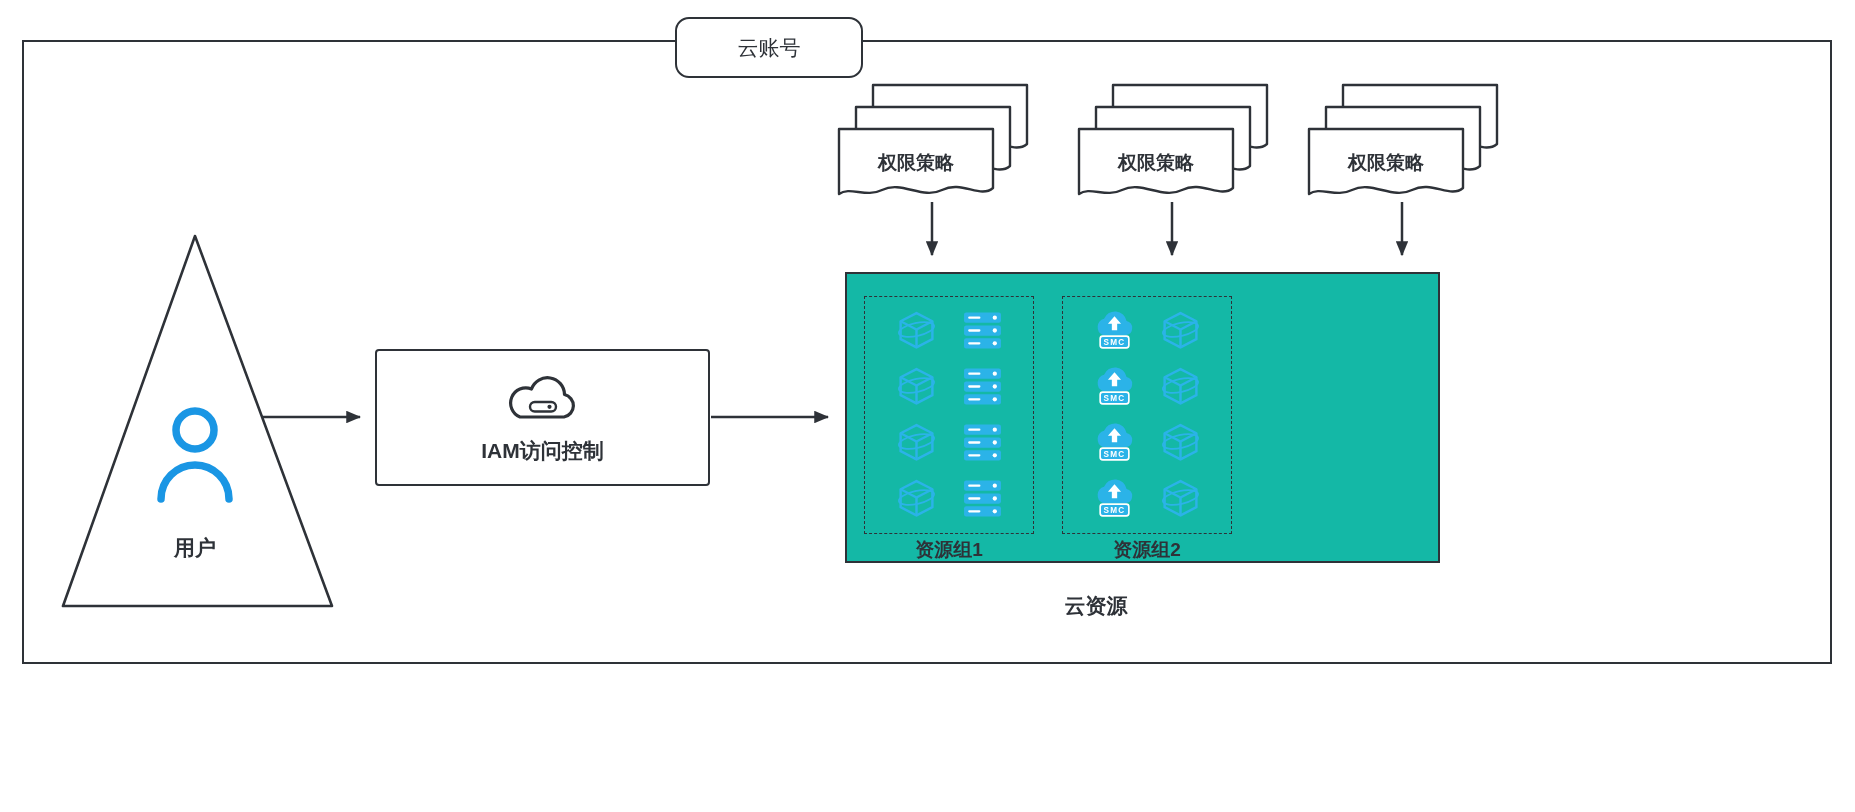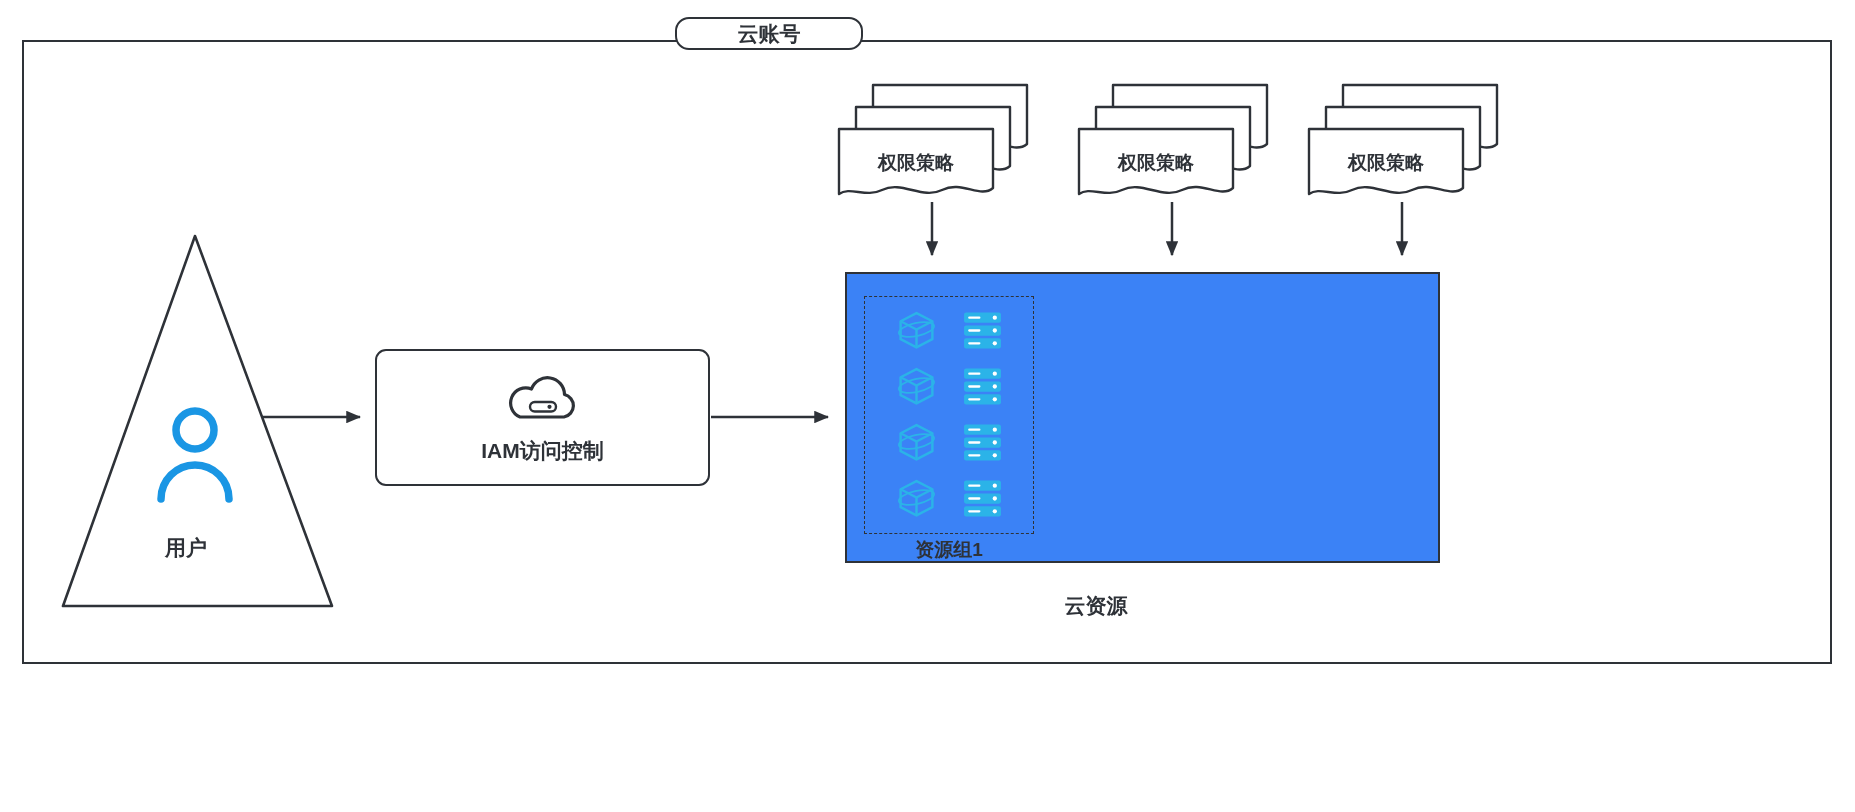--- a/index.html
+++ b/index.html
@@ -10,35 +10,35 @@
   html,body{margin:0;padding:0;background:#fff;}
   .canvas{
     position:relative;width:1855px;height:812px;background:#fff;overflow:hidden;
     font-family:"Liberation Sans","DejaVu Sans",sans-serif;color:var(--line);
   }
   .outer-box{
     position:absolute;left:22px;top:40px;width:1810px;height:624px;
     border:2.5px solid var(--line);background:#fff;box-sizing:border-box;
   }
   .account-pill{
-    position:absolute;left:675px;top:17px;width:188px;height:33px;
+    position:absolute;left:675px;top:17px;width:188px;height:61px;
     border:2.5px solid var(--line);border-radius:14px;background:#fff;box-sizing:border-box;
     display:flex;align-items:center;justify-content:center;
-    font-size:21px;font-weight:bold;z-index:5;
+    font-size:21px;font-weight:normal;z-index:5;
   }
   .abs{position:absolute;}
   .label{font-weight:bold;font-size:21px;text-align:center;color:var(--line);}
   .iam-box{
     position:absolute;left:375px;top:349px;width:335px;height:137px;
-    border:2.5px solid var(--line);border-radius:11px;background:#fff;box-sizing:border-box;
+    border:2.5px solid var(--line);border-radius:4px;background:#fff;box-sizing:border-box;
     display:flex;flex-direction:column;align-items:center;justify-content:center;gap:10px;
   }
   .resources-box{
     position:absolute;left:845px;top:272px;width:595px;height:291px;
-    border:2.5px solid var(--line);background:#3b82f6;box-sizing:border-box;
+    border:2.5px solid var(--line);background:#14b8a6;box-sizing:border-box;
   }
   .group{position:absolute;top:22px;width:170px;}
   .group-box{
     width:170px;height:238px;border:1.6px dashed var(--line);box-sizing:border-box;
     display:flex;align-items:flex-start;justify-content:center;
   }
   .icon-grid{
     display:grid;grid-template-columns:41px 41px;grid-column-gap:25px;grid-row-gap:15px;
     margin-top:13px;
   }
@@ -94,21 +94,21 @@
 
   <svg class="abs" style="left:55px;top:228px" width="285" height="384" viewBox="0 0 285 384">
     <polygon points="140,8 8,378 277,378" fill="#fff" stroke="var(--line)" stroke-width="2.6" stroke-linejoin="round"></polygon>
   </svg>
   <svg class="abs" style="left:153px;top:400px" width="84" height="108" viewBox="0 0 84 108">
     <g fill="none" stroke="var(--user_blue,#1a96e4)" stroke-width="7.5" stroke-linecap="round">
       <circle cx="42" cy="30" r="19"></circle>
       <path d="M8 99 A34 34 0 0 1 76 99"></path>
     </g>
   </svg>
-  <div class="abs label" style="left:106px;top:534px;width:160px">用户</div>
+  <div class="abs label" style="left:115px;top:534px;width:160px">用户</div>
 
   <div class="iam-box">
     <svg width="82" height="56" viewBox="0 0 82 56">
       <path d="M18 46 L62 46 A11.5 11.5 0 0 0 62.5 23.5 A17 17 0 0 0 29.5 18 A13 13 0 0 0 18 46 Z" fill="#fff" stroke="var(--line)" stroke-width="3.2" stroke-linejoin="round"></path>
       <rect x="28" y="31" width="26" height="9.5" rx="4.75" fill="#fff" stroke="var(--line)" stroke-width="2.4"></rect>
       <circle cx="47.5" cy="35.8" r="2.1" fill="var(--line)"></circle>
     </svg>
     <div class="label">IAM访问控制</div>
   </div>
 
@@ -176,20 +176,51 @@
               <use href="#icon-compute"></use>
             </svg>
           <svg class="ricon">
               <use href="#icon-server"></use>
             </svg>
         </div>
       </div>
       <div class="group-label">资源组1</div>
     </div>
 
+    <div class="group" style="left:215px">
+      <div class="group-box">
+        <div class="icon-grid">
+          <svg class="ricon">
+              <use href="#icon-smc"></use>
+            </svg>
+          <svg class="ricon">
+              <use href="#icon-compute"></use>
+            </svg>
+          <svg class="ricon">
+              <use href="#icon-smc"></use>
+            </svg>
+          <svg class="ricon">
+              <use href="#icon-compute"></use>
+            </svg>
+          <svg class="ricon">
+              <use href="#icon-smc"></use>
+            </svg>
+          <svg class="ricon">
+              <use href="#icon-compute"></use>
+            </svg>
+          <svg class="ricon">
+              <use href="#icon-smc"></use>
+            </svg>
+          <svg class="ricon">
+              <use href="#icon-compute"></use>
+            </svg>
+        </div>
+      </div>
+      <div class="group-label">资源组2</div>
+    </div>
 
 
   </div>
   <div class="abs label" style="left:996px;top:592px;width:200px">云资源</div>
 
   <svg class="arrows">
     <defs>
       <marker id="ah" markerWidth="6" markerHeight="5" refX="5.5" refY="2.5" orient="auto">
         <path d="M0 0 L6 2.5 L0 5 Z" fill="#2e3238"></path>
       </marker>

